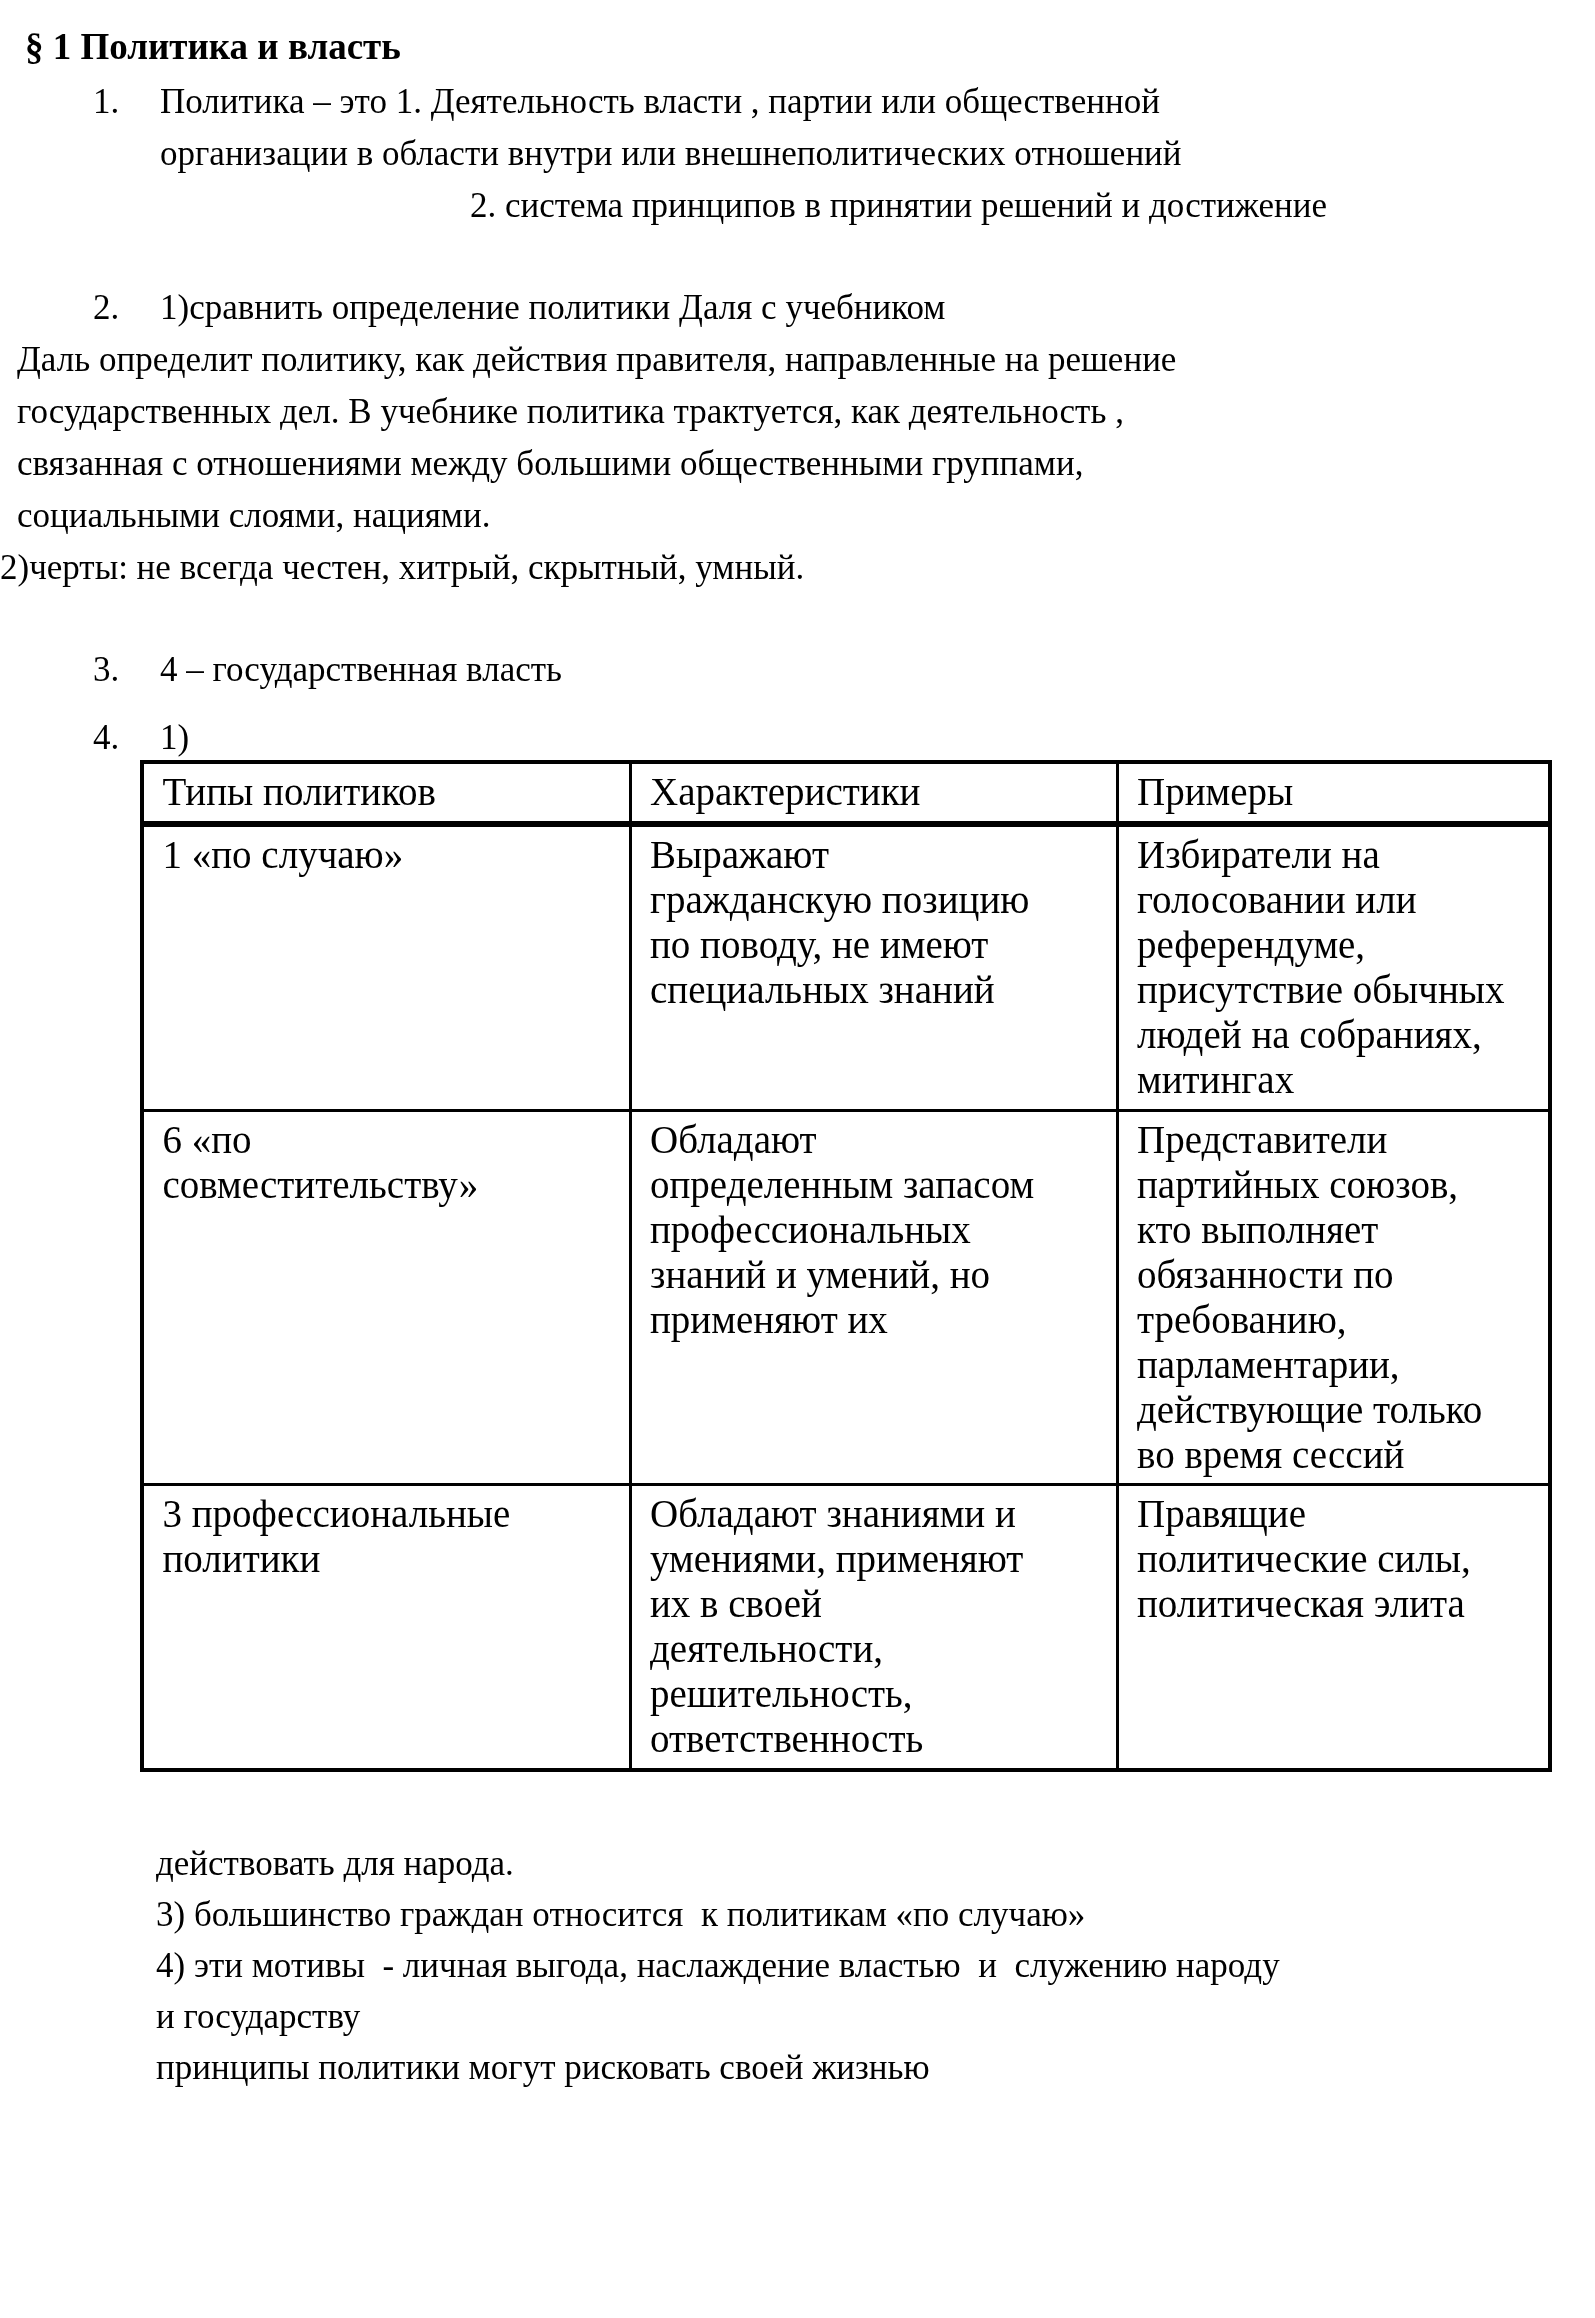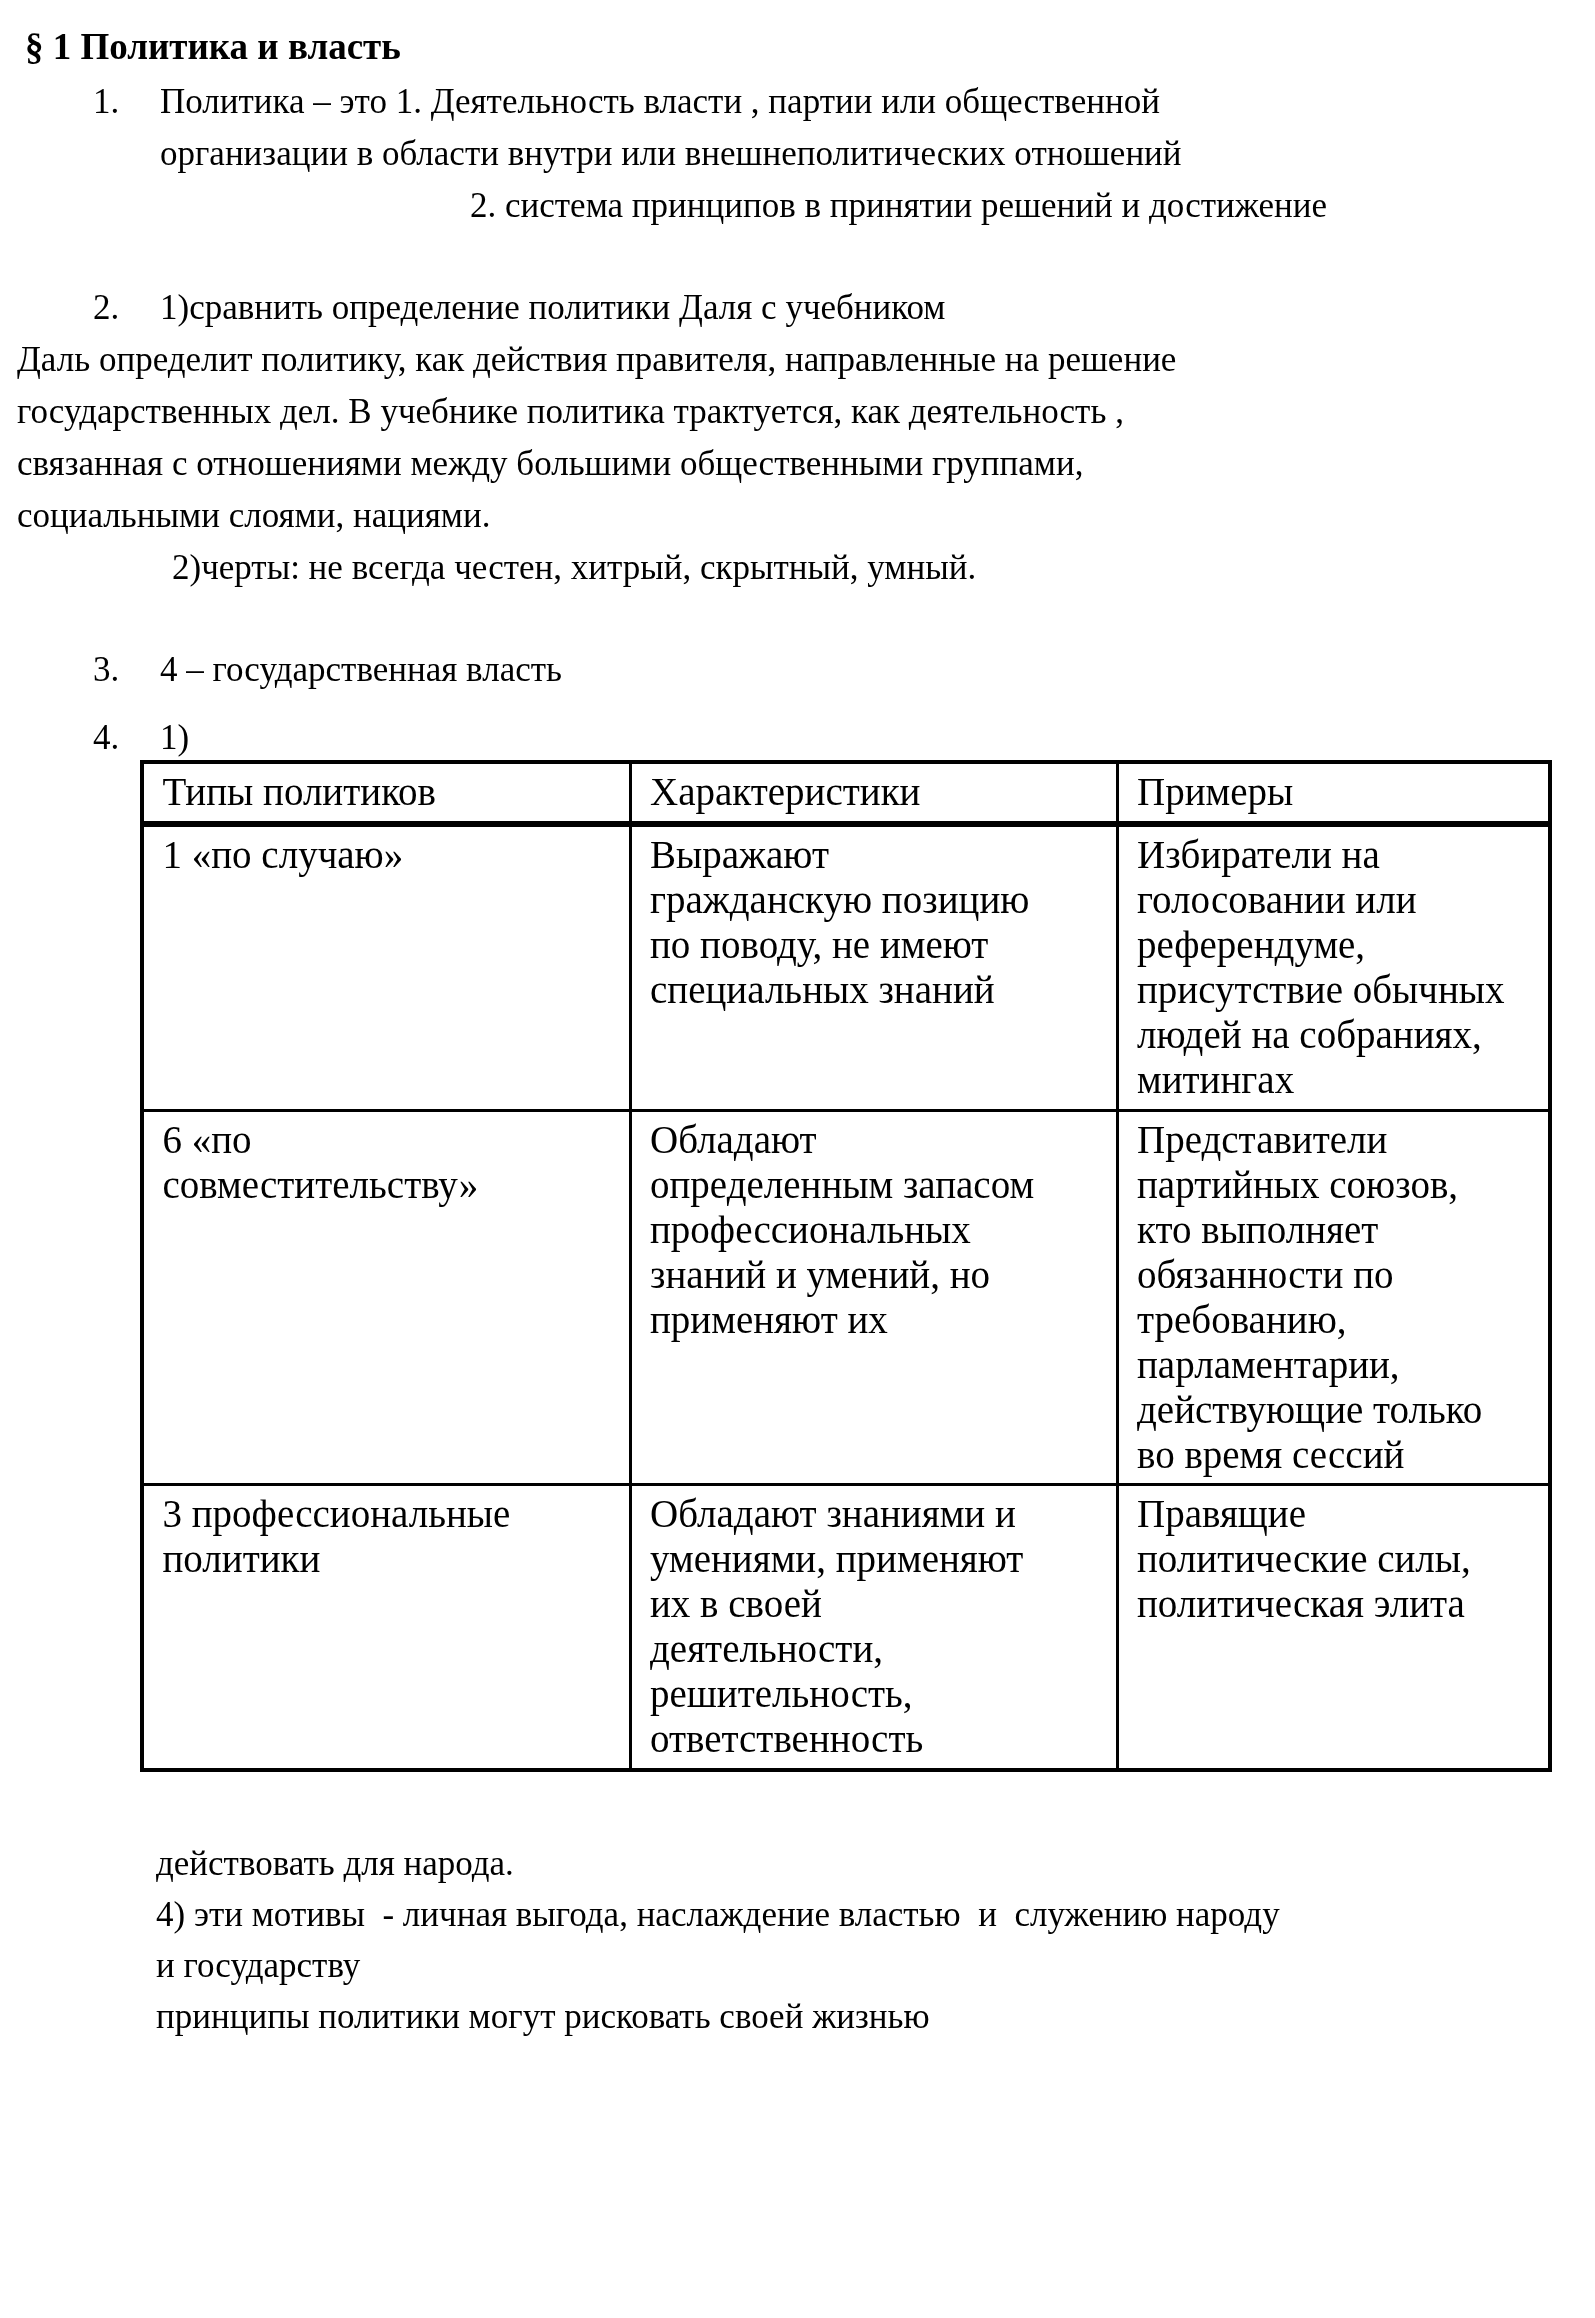--- a/index.html
+++ b/index.html
@@ -19,21 +19,21 @@
   .tline{line-height:52px;white-space:pre-wrap;}
   .item{position:relative;margin-left:160px;}
   .item .num{position:absolute;left:-67px;top:0;line-height:52px;}
   .item1{margin-top:1.7px;}
   .item2{margin-top:50px;}
   .item3{margin-top:50px;}
   .item4{margin-top:20px;}
   .item4 .tline,.item4 .num{line-height:44px;}
   .indent-sub{padding-left:310px;}
   .paragraph{margin-left:17px;}
-  .note{margin-left:172px;}
+  .note{}
   table.pol{
     border-collapse:collapse;
     table-layout:fixed;
     margin-left:140px;
     width:1408px;
     border:4.2px solid #000;
   }
   table.pol col.c1{width:488px;}
   table.pol col.c2{width:487px;}
   table.pol col.c3{width:433px;}
@@ -147,19 +147,20 @@
 ответственность</td>
         <td>Правящие
 политические силы,
 политическая элита</td>
       </tr>
     </tbody>
   </table>
 
   <div class="conclusions">
     <div class="tline">действовать для народа.</div>
+    <div class="tline">3) большинство граждан относится  к политикам «по случаю»</div>
     <div class="tline">4) эти мотивы  - личная выгода, наслаждение властью  и  служению народу</div>
     <div class="tline">и государству</div>
     <div class="tline">принципы политики могут рисковать своей жизнью</div>
   </div>
 
 </div>
 
 
 </body></html>

